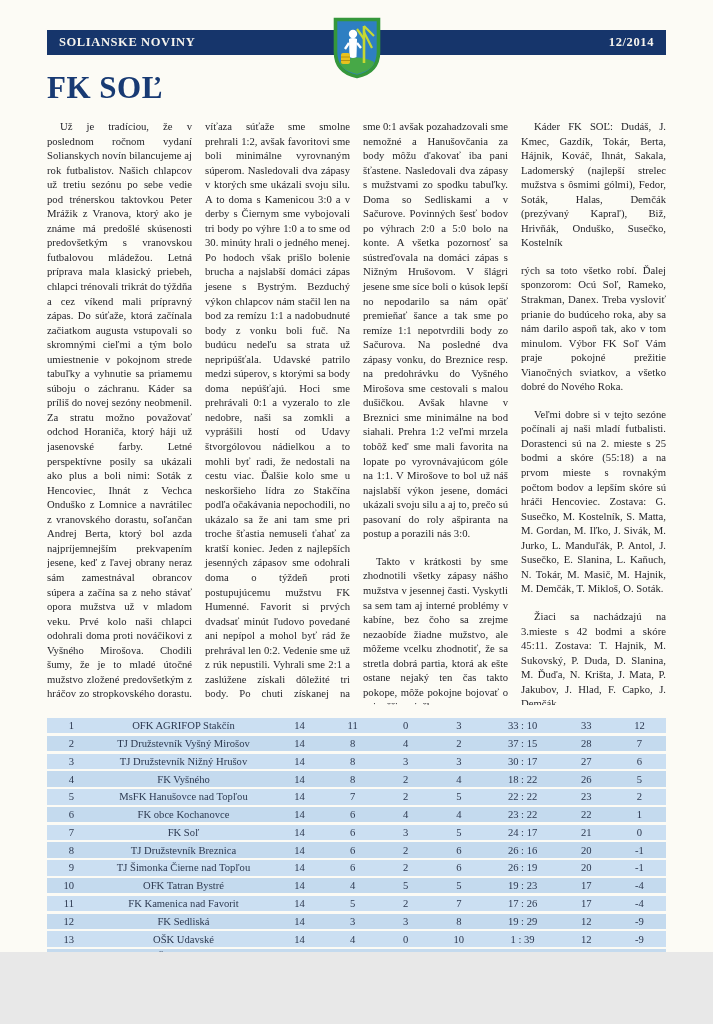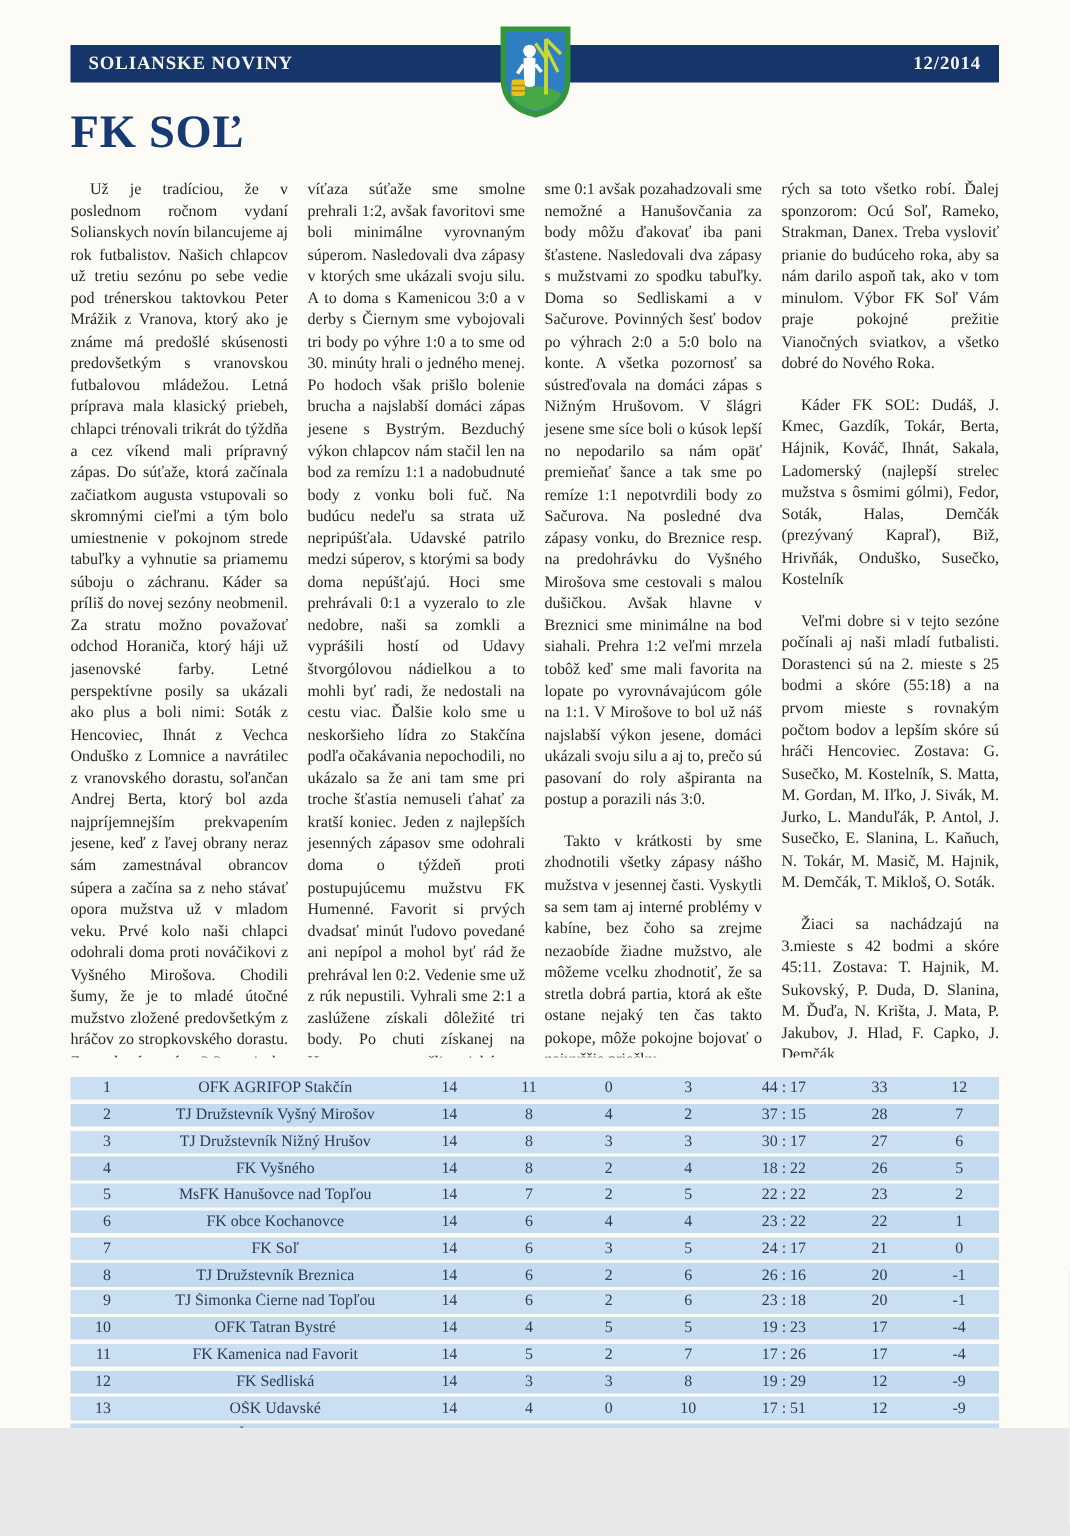--- a/index.html
+++ b/index.html
@@ -132,40 +132,40 @@
     <div class="col">
   <p class="para">víťaza súťaže sme smolne prehrali 1:2, avšak favoritovi sme boli minimálne vyrovnaným súperom. Nasledovali dva zápasy v ktorých sme ukázali svoju silu. A to doma s Kamenicou 3:0 a v derby s Čiernym sme vybojovali tri body po výhre 1:0 a to sme od 30. minúty hrali o jedného menej. Po hodoch však prišlo bolenie brucha a najslabší domáci zápas jesene s Bystrým. Bezduchý výkon chlapcov nám stačil len na bod za remízu 1:1 a nadobudnuté body z vonku boli fuč. Na budúcu nedeľu sa strata už nepripúšťala. Udavské patrilo medzi súperov, s ktorými sa body doma nepúšťajú. Hoci sme prehrávali 0:1 a vyzeralo to zle nedobre, naši sa zomkli a vyprášili hostí od Udavy štvorgólovou nádielkou a to mohli byť radi, že nedostali na cestu viac. Ďalšie kolo sme u neskoršieho lídra zo Stakčína podľa očakávania nepochodili, no ukázalo sa že ani tam sme pri troche šťastia nemuseli ťahať za kratší koniec. Jeden z najlepších jesenných zápasov sme odohrali doma o týždeň proti postupujúcemu mužstvu FK Humenné. Favorit si prvých dvadsať minút ľudovo povedané ani nepípol a mohol byť rád že prehrával len 0:2. Vedenie sme už z rúk nepustili. Vyhrali sme 2:1 a zaslúžene získali dôležité tri body. Po chuti získanej na Humennom sme šli nejaký ten bod uchmatnúť na derby do Hanušoviec. V tomto dueli sa prejavila náš najväčší jesenný bôľ a to nepremieňanie šancí. Prehrali</p>
 </div>
     <div class="col">
   <p class="para">sme 0:1 avšak pozahadzovali sme nemožné a Hanušovčania za body môžu ďakovať iba pani šťastene. Nasledovali dva zápasy s mužstvami zo spodku tabuľky. Doma so Sedliskami a v Sačurove. Povinných šesť bodov po výhrach 2:0 a 5:0 bolo na konte. A všetka pozornosť sa sústreďovala na domáci zápas s Nižným Hrušovom. V šlágri jesene sme síce boli o kúsok lepší no nepodarilo sa nám opäť premieňať šance a tak sme po remíze 1:1 nepotvrdili body zo Sačurova. Na posledné dva zápasy vonku, do Breznice resp. na predohrávku do Vyšného Mirošova sme cestovali s malou dušičkou. Avšak hlavne v Breznici sme minimálne na bod siahali. Prehra 1:2 veľmi mrzela tobôž keď sme mali favorita na lopate po vyrovnávajúcom góle na 1:1. V Mirošove to bol už náš najslabší výkon jesene, domáci ukázali svoju silu a aj to, prečo sú pasovaní do roly ašpiranta na postup a porazili nás 3:0.</p>
 
   <p class="para indent">Takto v krátkosti by sme zhodnotili všetky zápasy nášho mužstva v jesennej časti. Vyskytli sa sem tam aj interné problémy v kabíne, bez čoho sa zrejme nezaobíde žiadne mužstvo, ale môžeme vcelku zhodnotiť, že sa stretla dobrá partia, ktorá ak ešte ostane nejaký ten čas takto pokope, môže pokojne bojovať o najvyššie priečky.</p>
 
 </div>
     <div class="col">
+  <p class="para indent">Káder FK SOĽ: Dudáš, J. Kmec, Gazdík, Tokár, Berta, Hájnik, Kováč, Ihnát, Sakala, Ladomerský (najlepší strelec mužstva s ôsmimi gólmi), Fedor, Soták, Halas, Demčák (prezývaný Kapraľ), Biž, Hrivňák, Onduško, Susečko, Kostelník</p>
+
   <p class="para">rých sa toto všetko robí. Ďalej sponzorom: Ocú Soľ, Rameko, Strakman, Danex. Treba vysloviť prianie do budúceho roka, aby sa nám darilo aspoň tak, ako v tom minulom. Výbor FK Soľ Vám praje pokojné prežitie Vianočných sviatkov, a všetko dobré do Nového Roka.</p>
-
-  <p class="para indent">Káder FK SOĽ: Dudáš, J. Kmec, Gazdík, Tokár, Berta, Hájnik, Kováč, Ihnát, Sakala, Ladomerský (najlepší strelec mužstva s ôsmimi gólmi), Fedor, Soták, Halas, Demčák (prezývaný Kapraľ), Biž, Hrivňák, Onduško, Susečko, Kostelník</p>
 
   <p class="para indent">Veľmi dobre si v tejto sezóne počínali aj naši mladí futbalisti. Dorastenci sú na 2. mieste s 25 bodmi a skóre (55:18) a na prvom mieste s rovnakým počtom bodov a lepším skóre sú hráči Hencoviec. Zostava: G. Susečko, M. Kostelník, S. Matta, M. Gordan, M. Iľko, J. Sivák, M. Jurko, L. Manduľák, P. Antol, J. Susečko, E. Slanina, L. Kaňuch, N. Tokár, M. Masič, M. Hajnik, M. Demčák, T. Mikloš, O. Soták.</p>
 
   <p class="para indent">Žiaci sa nachádzajú na 3.mieste s 42 bodmi a skóre 45:11. Zostava: T. Hajnik, M. Sukovský, P. Duda, D. Slanina, M. Ďuďa, N. Krišta, J. Mata, P. Jakubov, J. Hlad, F. Capko, J. Demčák</p>
 
 </div>
   </div>
 
   <div class="ltable">
   <div class="trow">
     <span class="cell pos">1</span>
     <span class="cell team">OFK AGRIFOP Stakčín</span>
     <span class="cell">14</span>
     <span class="cell">11</span>
     <span class="cell">0</span>
     <span class="cell">3</span>
-    <span class="cell">44 : 17</span>
+    <span class="cell">33 : 10</span>
     <span class="cell">33</span>
     <span class="cell">12</span>
   </div>
 
   <div class="trow">
     <span class="cell pos">2</span>
     <span class="cell team">TJ Družstevník Vyšný Mirošov</span>
     <span class="cell">14</span>
     <span class="cell">8</span>
     <span class="cell">4</span>
@@ -247,21 +247,21 @@
     <span class="cell">-1</span>
   </div>
 
   <div class="trow">
     <span class="cell pos">9</span>
     <span class="cell team">TJ Šimonka Čierne nad Topľou</span>
     <span class="cell">14</span>
     <span class="cell">6</span>
     <span class="cell">2</span>
     <span class="cell">6</span>
-    <span class="cell">23 : 18</span>
+    <span class="cell">26 : 19</span>
     <span class="cell">20</span>
     <span class="cell">-1</span>
   </div>
 
   <div class="trow">
     <span class="cell pos">10</span>
     <span class="cell team">OFK Tatran Bystré</span>
     <span class="cell">14</span>
     <span class="cell">4</span>
     <span class="cell">5</span>
@@ -295,21 +295,21 @@
     <span class="cell">-9</span>
   </div>
 
   <div class="trow">
     <span class="cell pos">13</span>
     <span class="cell team">OŠK Udavské</span>
     <span class="cell">14</span>
     <span class="cell">4</span>
     <span class="cell">0</span>
     <span class="cell">10</span>
-    <span class="cell">17 : 51</span>
+    <span class="cell">1 : 39</span>
     <span class="cell">12</span>
     <span class="cell">-9</span>
   </div>
 
   <div class="trow">
     <span class="cell pos">14</span>
     <span class="cell team">ŠK Sačurov</span>
     <span class="cell">14</span>
     <span class="cell">0</span>
     <span class="cell">0</span>

